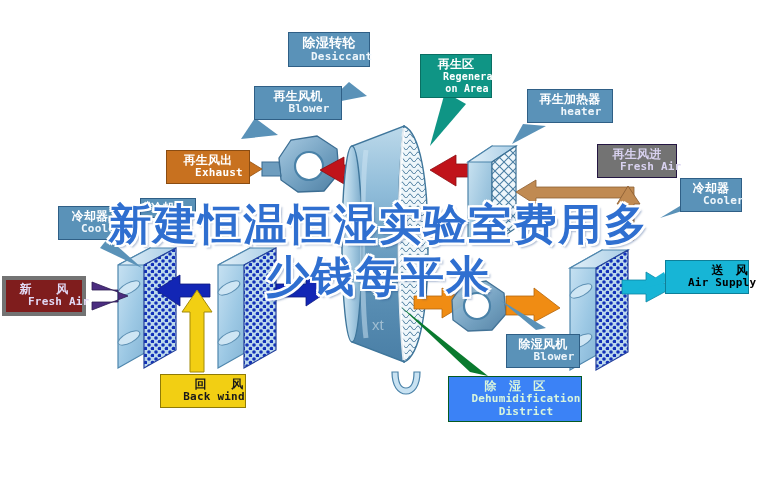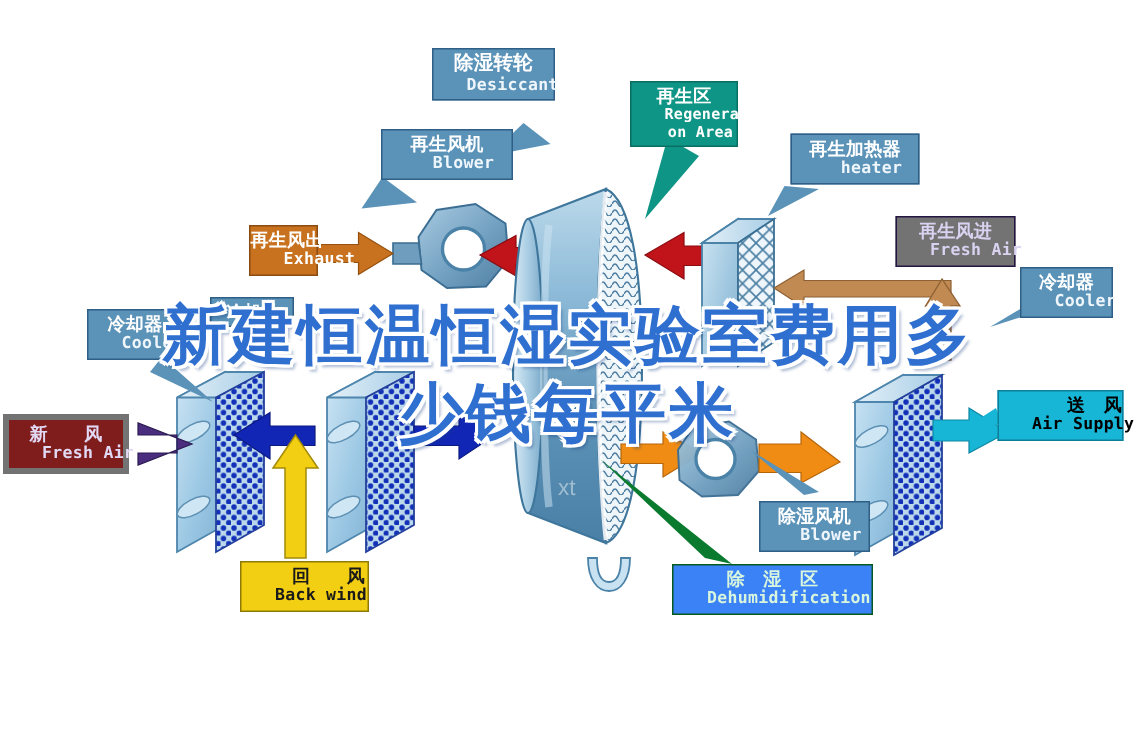--- a/index.html
+++ b/index.html
@@ -316,21 +316,21 @@
   <div class="label-box lb-purple" style="left:597px; top:144px; width:80px; padding:3px 0;">
     <span class="cn" style="font-size:12px;">再生风进</span>
     <span class="en" style="font-size:11px;">Fresh Air</span>
   </div>
 
   <div class="label-box lb-blue" style="left:680px; top:178px; width:62px; padding:3px 0;">
     <span class="cn" style="font-size:12px;">冷却器</span>
     <span class="en" style="font-size:11px;">Cooler</span>
   </div>
 
-  <div class="label-box lb-orange" style="left:166px; top:150px; width:46px; padding:3px 0;">
+  <div class="label-box lb-orange" style="left:166px; top:150px; width:84px; padding:3px 0;">
     <span class="cn" style="font-size:12px;">再生风出</span>
     <span class="en" style="font-size:11px;">Exhaust</span>
   </div>
 
   <div class="label-box lb-blue" style="left:58px; top:206px; width:64px; padding:3px 0;">
     <span class="cn" style="font-size:12px;">冷却器</span>
     <span class="en" style="font-size:11px;">Cooler</span>
   </div>
 
   <div class="label-box lb-blue" style="left:140px; top:198px; width:56px; padding:3px 0; z-index:30;">
@@ -348,20 +348,21 @@
   </div>
 
   <div class="label-box lb-blue" style="left:506px; top:334px; width:74px; padding:3px 0;">
     <span class="cn" style="font-size:12px;">除湿风机</span>
     <span class="en" style="font-size:11px;">Blower</span>
   </div>
 
   <div class="label-box lb-green" style="left:448px; top:376px; width:134px; padding:3px 0;">
     <span class="cn" style="font-size:12px;">除　湿　区</span>
     <span class="en" style="font-size:11px;">Dehumidification</span>
+    <span class="en" style="font-size:11px;">District</span>
   </div>
 
   <div class="label-box lb-cyan" style="left:665px; top:260px; width:84px; padding:3px 0;">
     <span class="cn" style="font-size:12px;">送　风</span>
     <span class="en" style="font-size:11px;">Air Supply</span>
   </div>
 
   <div id="overlay-title">
     <span class="line">新建恒温恒湿实验室费用多</span>
     <span class="line">少钱每平米</span>

